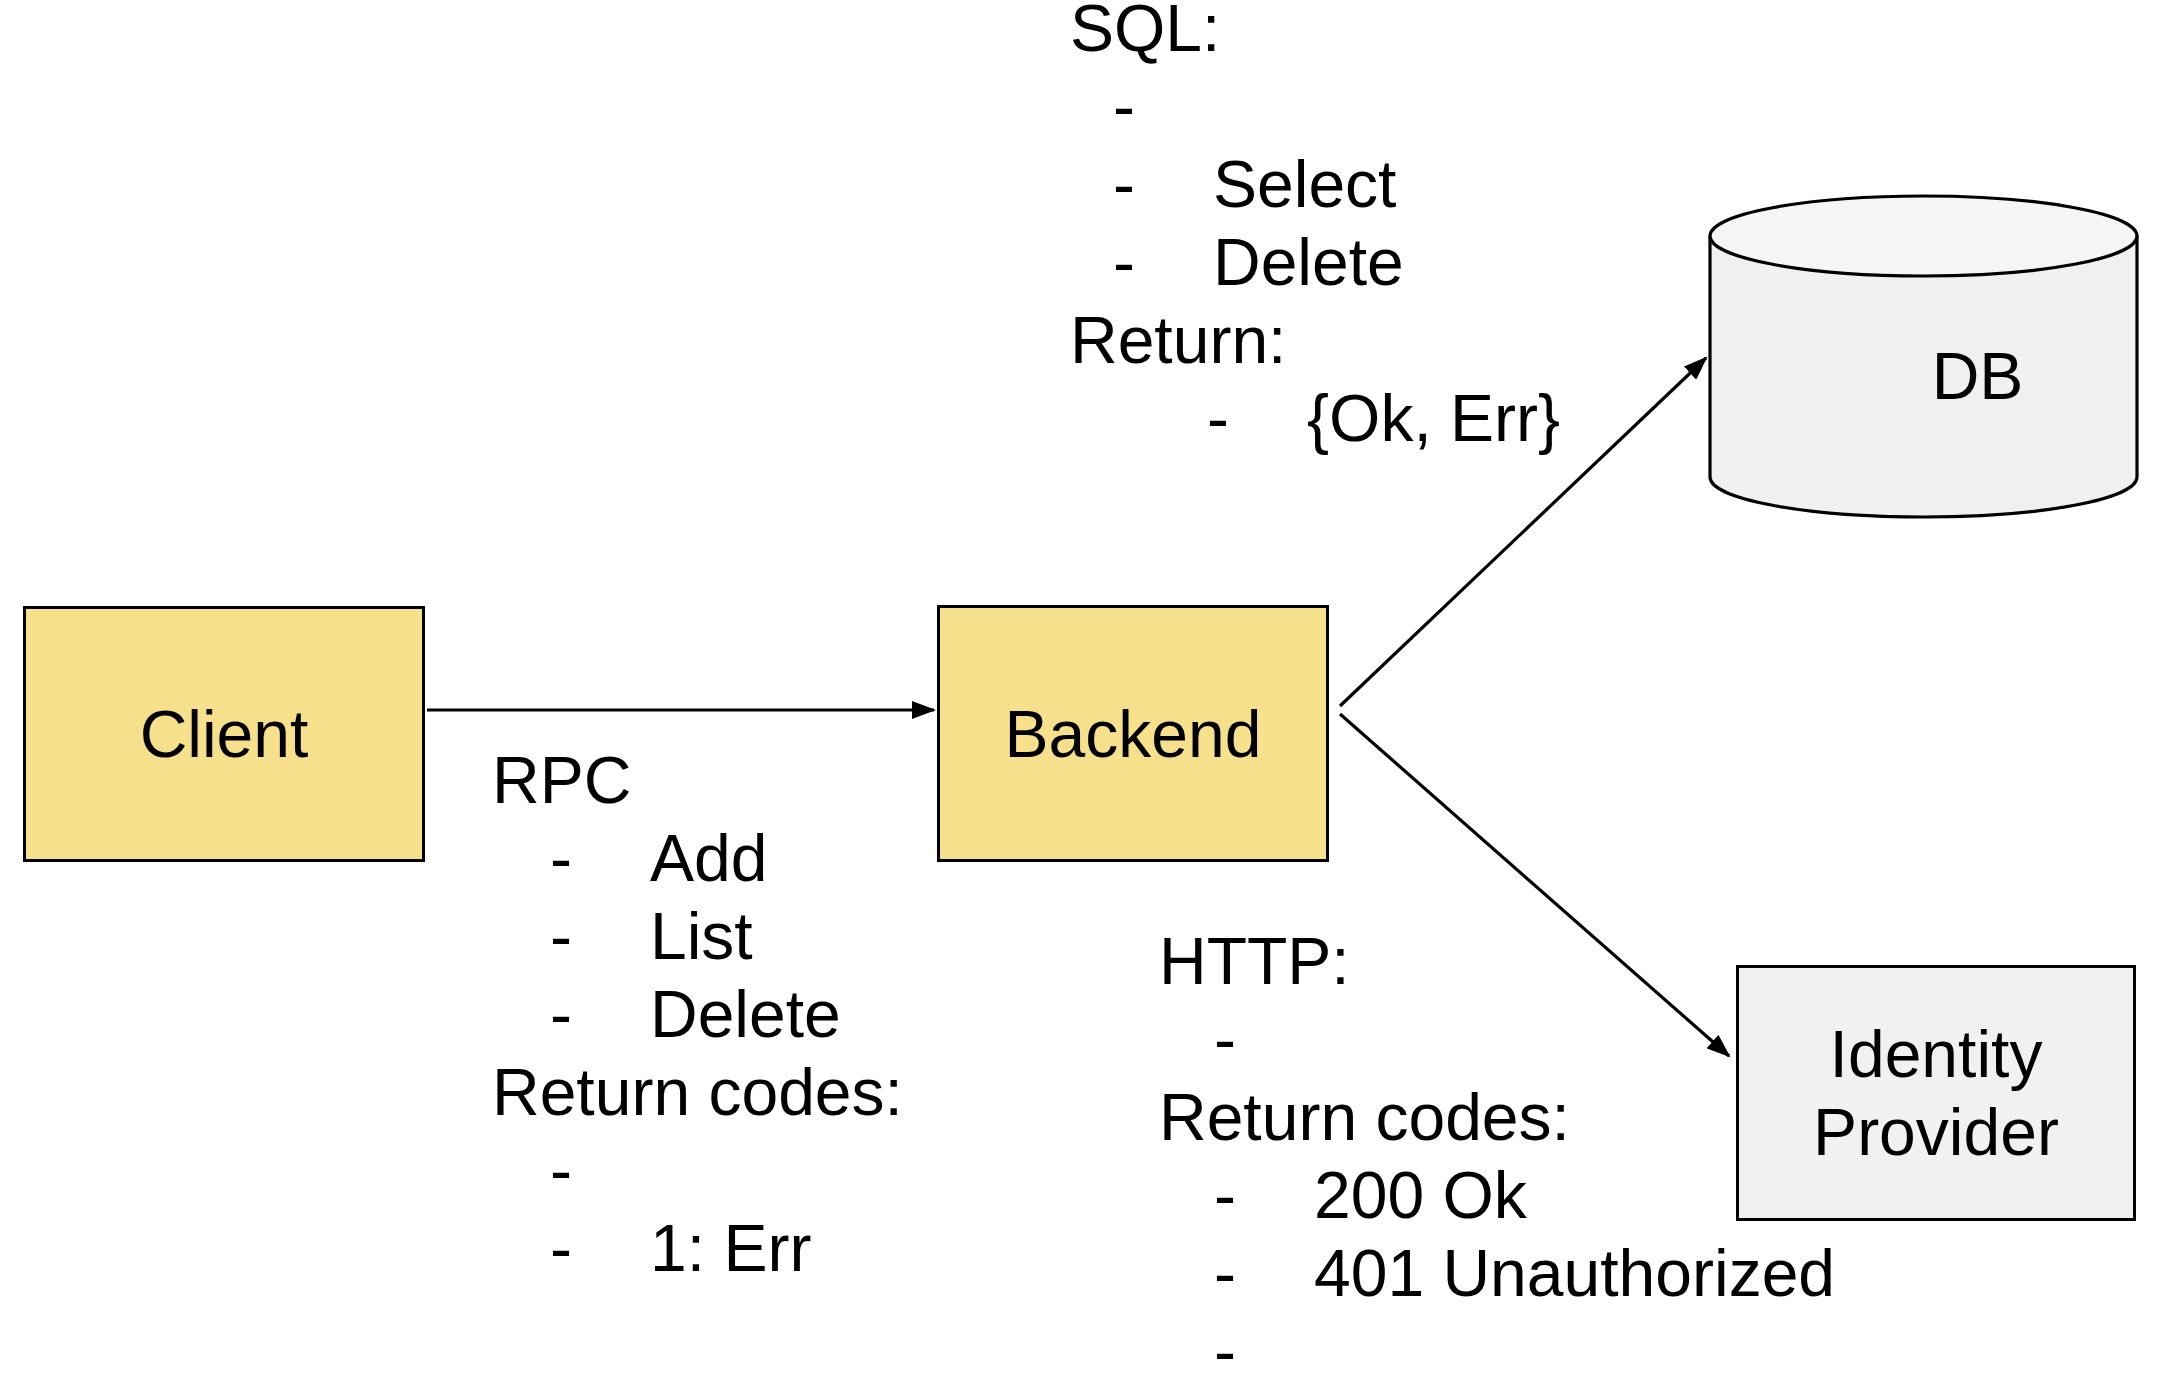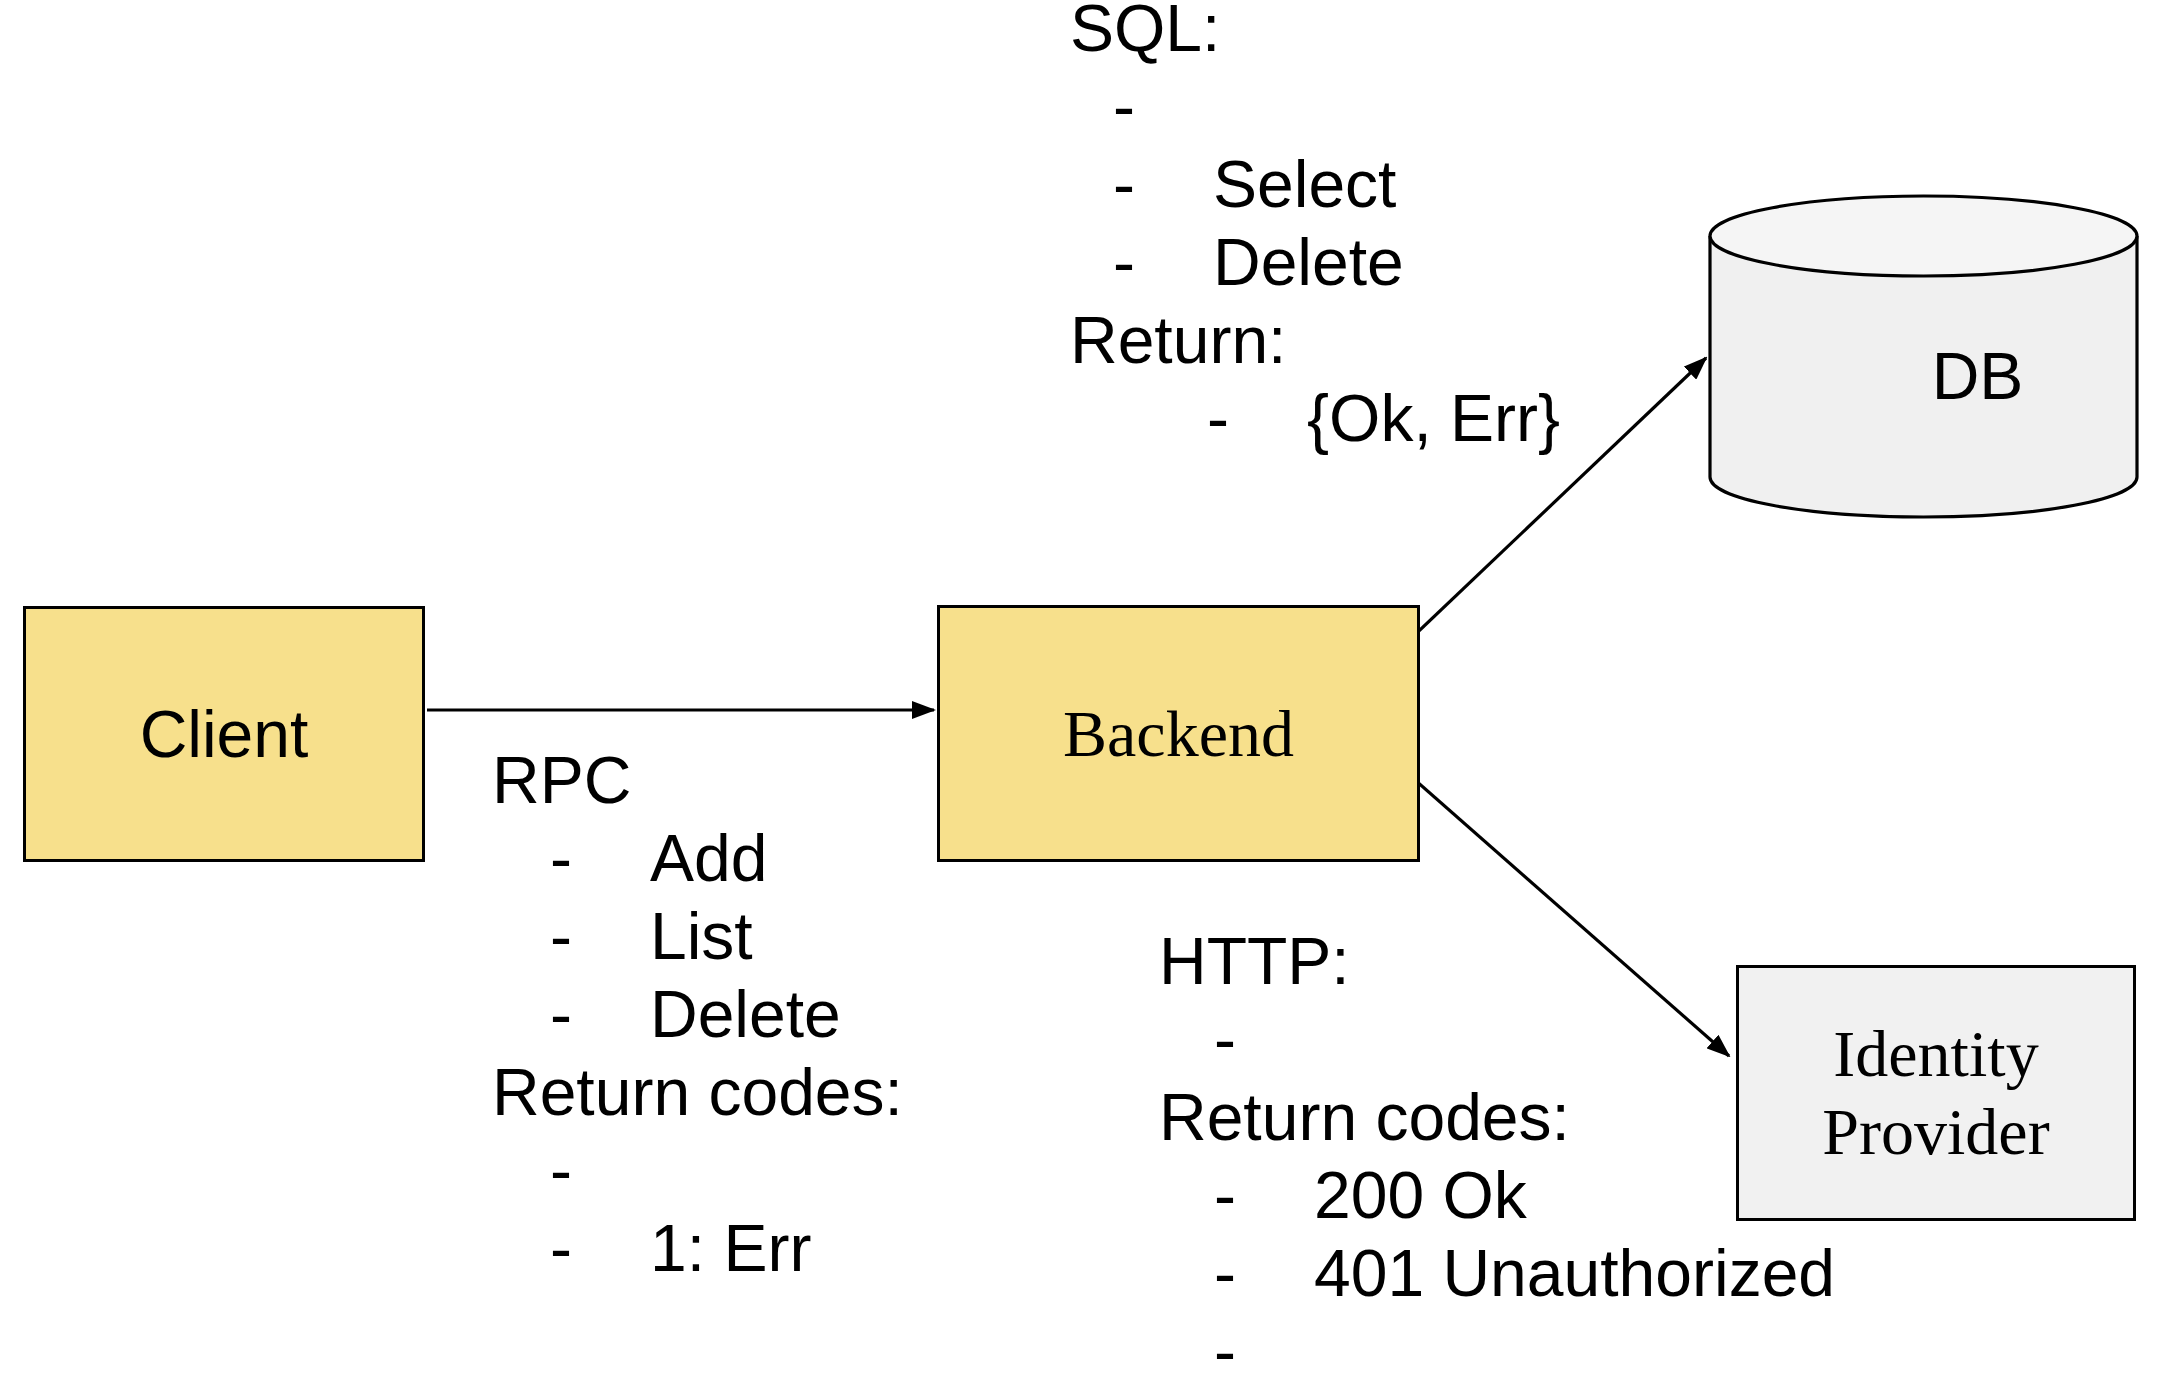--- a/index.html
+++ b/index.html
@@ -18,23 +18,23 @@
 
   svg.overlay{position:absolute;left:0;top:0;width:2178px;height:1398px;}
 
   .node{
     position:absolute;
     border:3px solid var(--ink);
     display:flex;align-items:center;justify-content:center;
     font-size:66px;line-height:78px;text-align:center;margin-top:24px;
   }
   .node.yellow{background:var(--yellow);}
-  .node.gray{background:var(--gray);font-family:Liberation Serif, serif;}
+  .node.gray{background:var(--gray);}
   .node-client{left:23px;top:582px;width:402px;height:256px;}
-  .node-backend{left:937px;top:581px;width:483px;height:257px;font-family:Liberation Serif, serif;}
+  .node-backend{left:937px;top:581px;width:392px;height:257px;}
   .node-identity{left:1736px;top:941px;width:400px;height:256px;}
   .node-identity .wrap{width:330px;}
 
   .db-label{
     position:absolute;left:1764px;top:236px;width:427px;height:280px;
     display:flex;align-items:center;justify-content:center;
     font-size:66px;line-height:78px;
   }
 
   .tblock{position:absolute;font-size:66px;line-height:78px;white-space:nowrap;}

